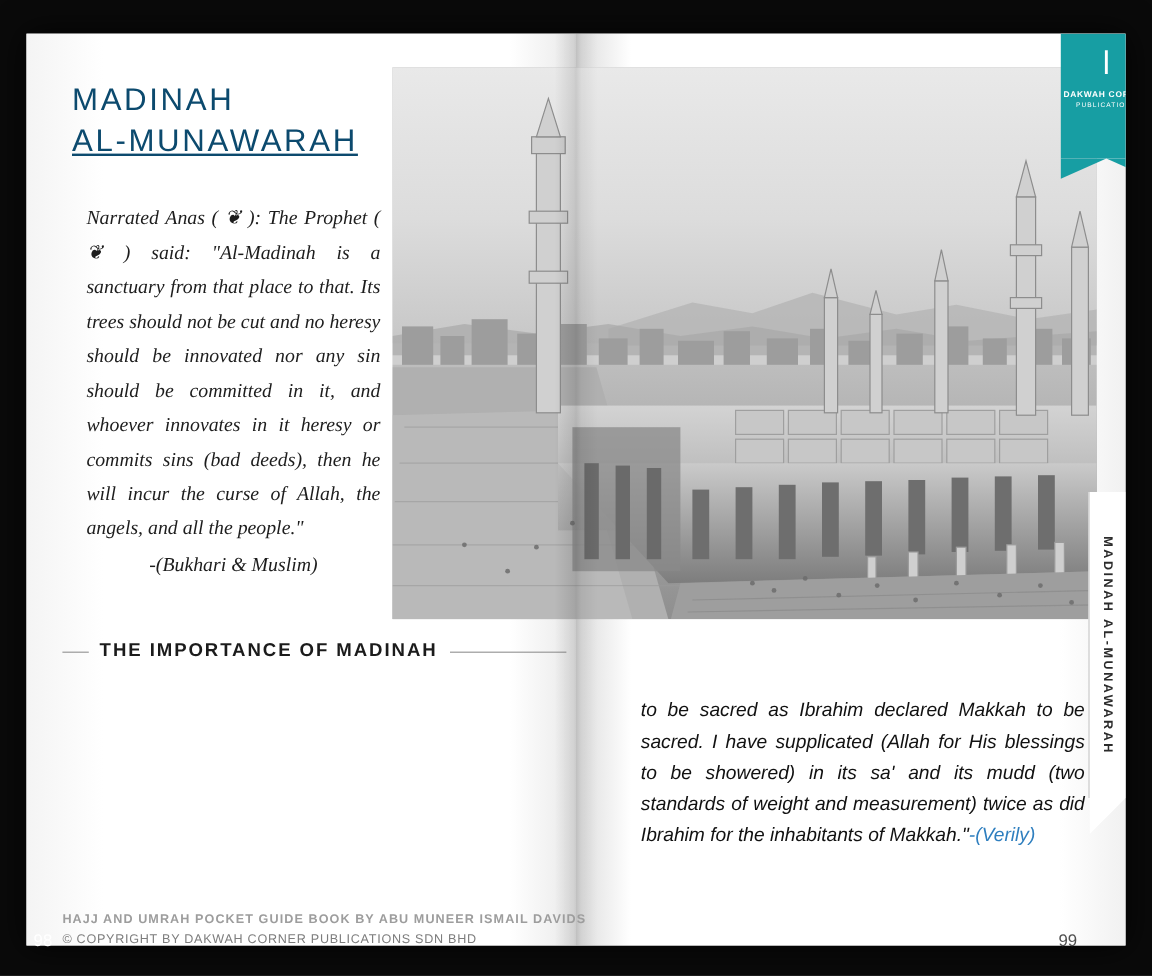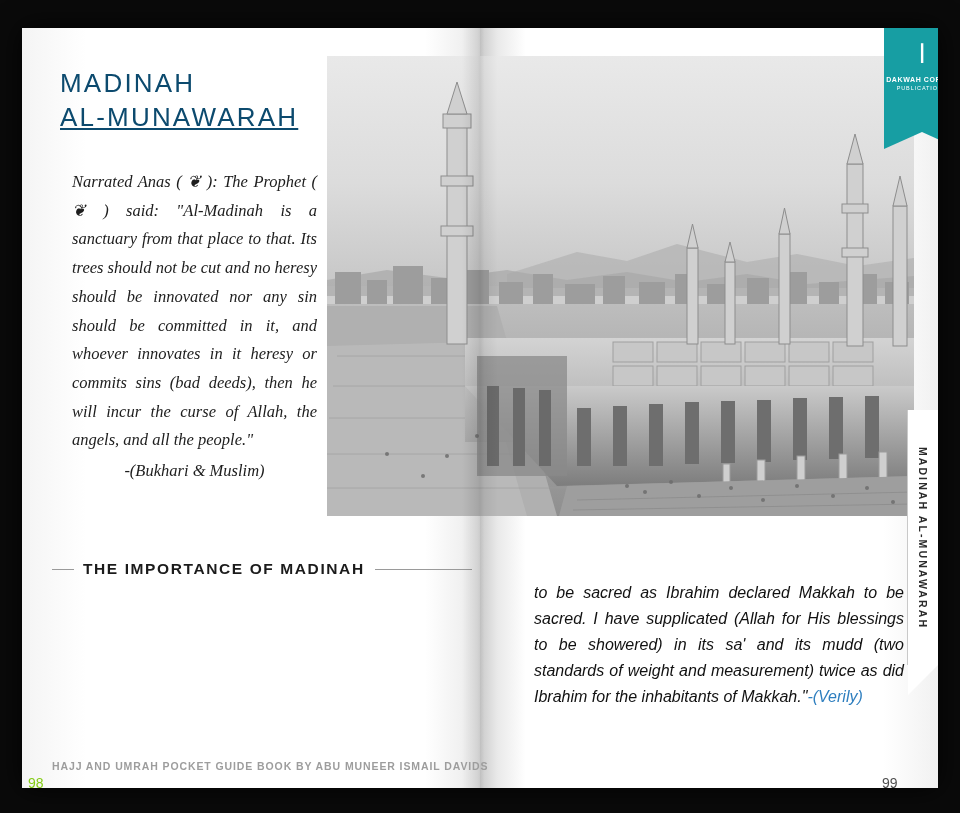--- a/index.html
+++ b/index.html
@@ -105,21 +105,21 @@
     height: 460px;
     overflow: hidden;
     background: #cfcfcf;
   }
   .photo svg { display: block; }
 
   
   .section-head {
     position: absolute;
     left: 30px;
-    top: 526px;
+    top: 500px;
     width: 420px;
     height: 30px;
     display: flex;
     align-items: center;
   }
   .section-head .rule-left {
     width: 22px;
     height: 1px;
     background: #9a9a9a;
     margin-right: 9px;
@@ -267,21 +267,21 @@
     top: 26px;
     font-size: 10.5px;
     letter-spacing: 0.6px;
     color: #7d7d7d;
   }
   .page-num-left {
     position: absolute;
     left: 28px;
     top: 24px;
     font-size: 14px;
-    color: #84cc16;
+    color: #ffffff;
   }
   .page-num-right {
     position: absolute;
     left: 882px;
     top: 24px;
     font-size: 14px;
     color: #4f4f4f;
   }
 </style>
 </head>
@@ -476,17 +476,18 @@
     <div class="ribbon">
       <div class="mark">ا</div>
       <div class="r1">DAKWAH CORNER</div>
       <div class="r2">PUBLICATIONS</div>
     </div>
 
   </div>
 
   <div class="footer">
     <div class="footer-line1">HAJJ AND UMRAH POCKET GUIDE BOOK BY ABU MUNEER ISMAIL DAVIDS</div>
+    <div class="footer-line2">© COPYRIGHT BY DAKWAH CORNER PUBLICATIONS SDN BHD</div>
     <div class="page-num-left">98</div>
     <div class="page-num-right">99</div>
   </div>
 
 </div>
 
 </body></html>

